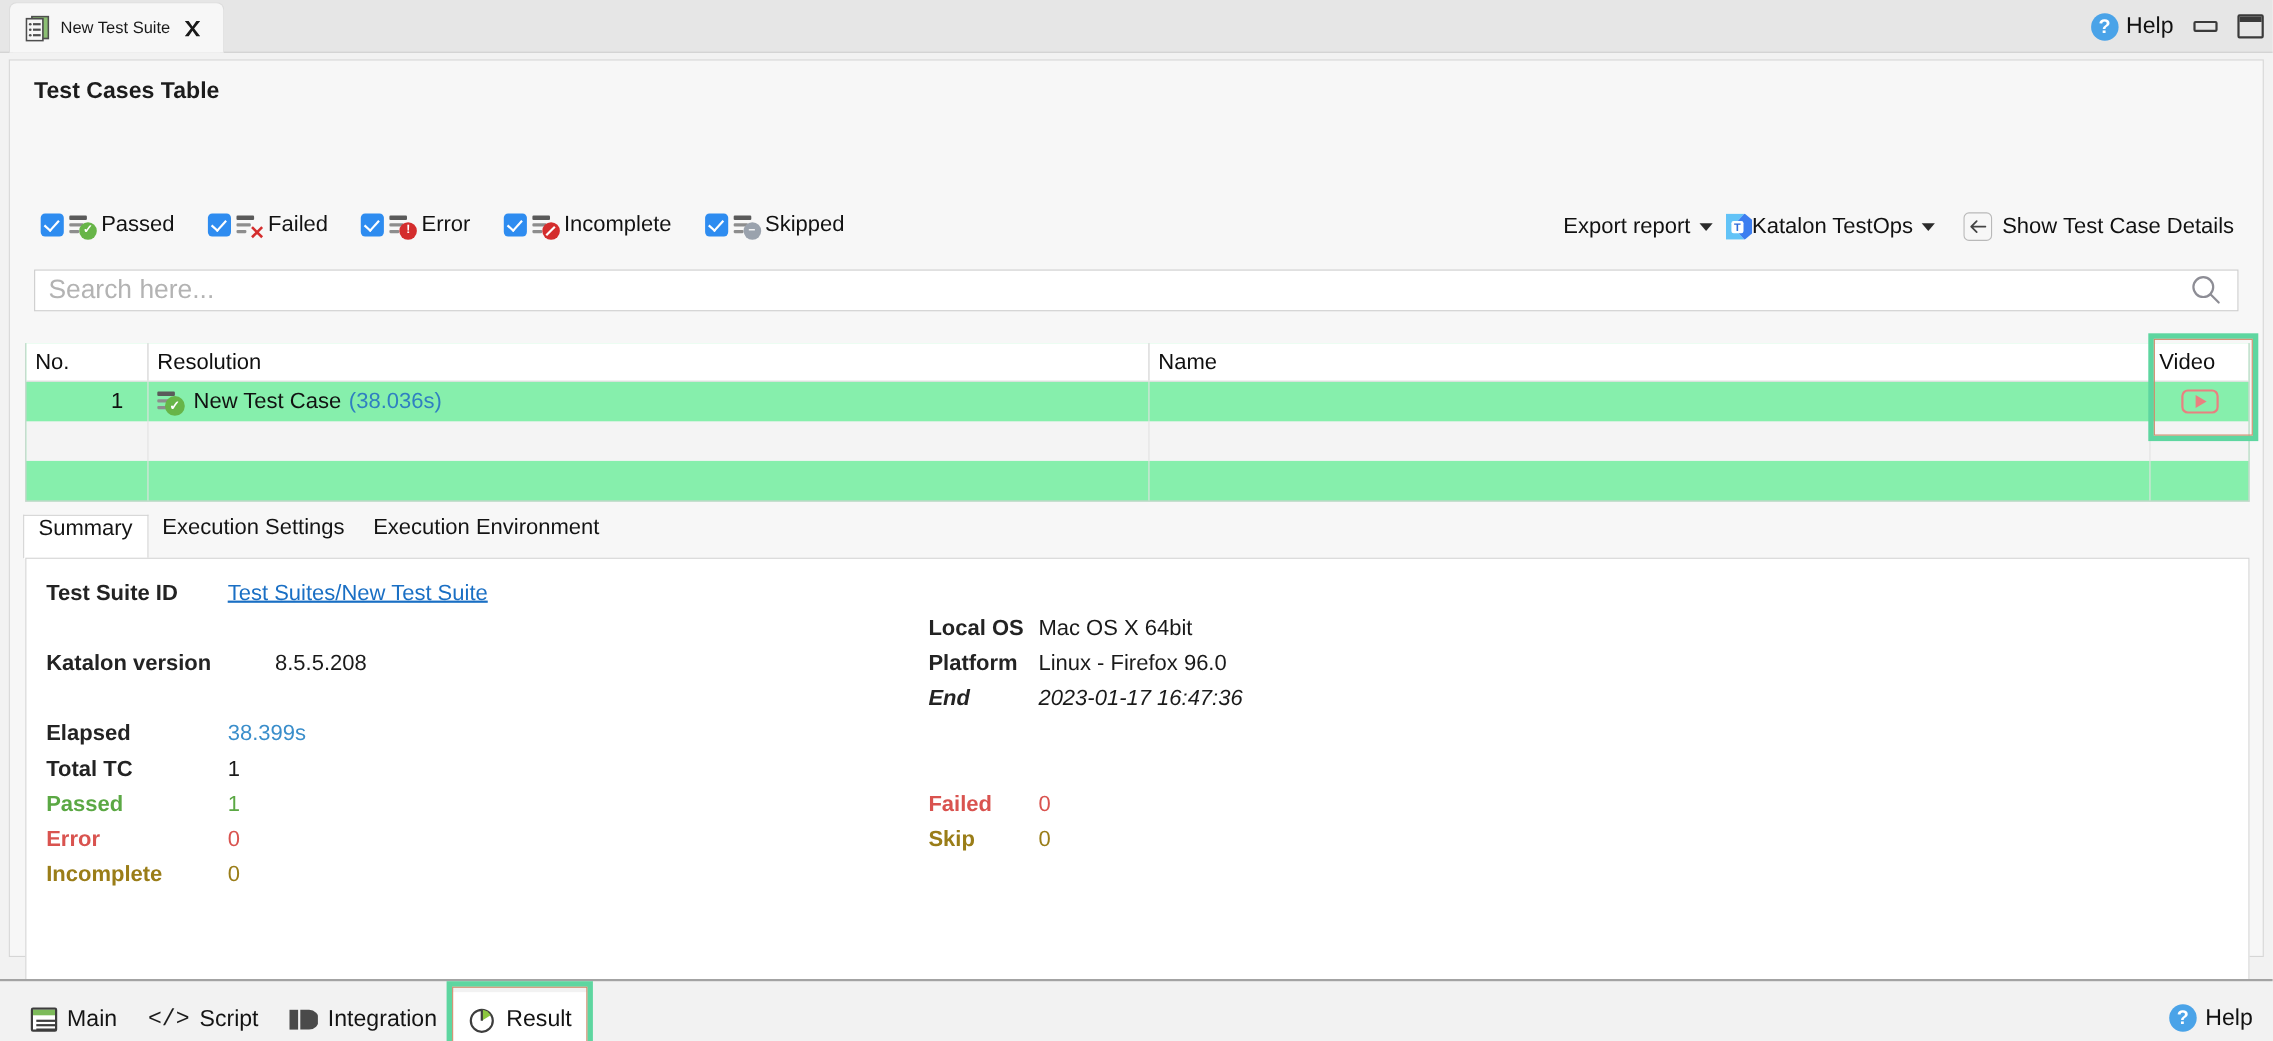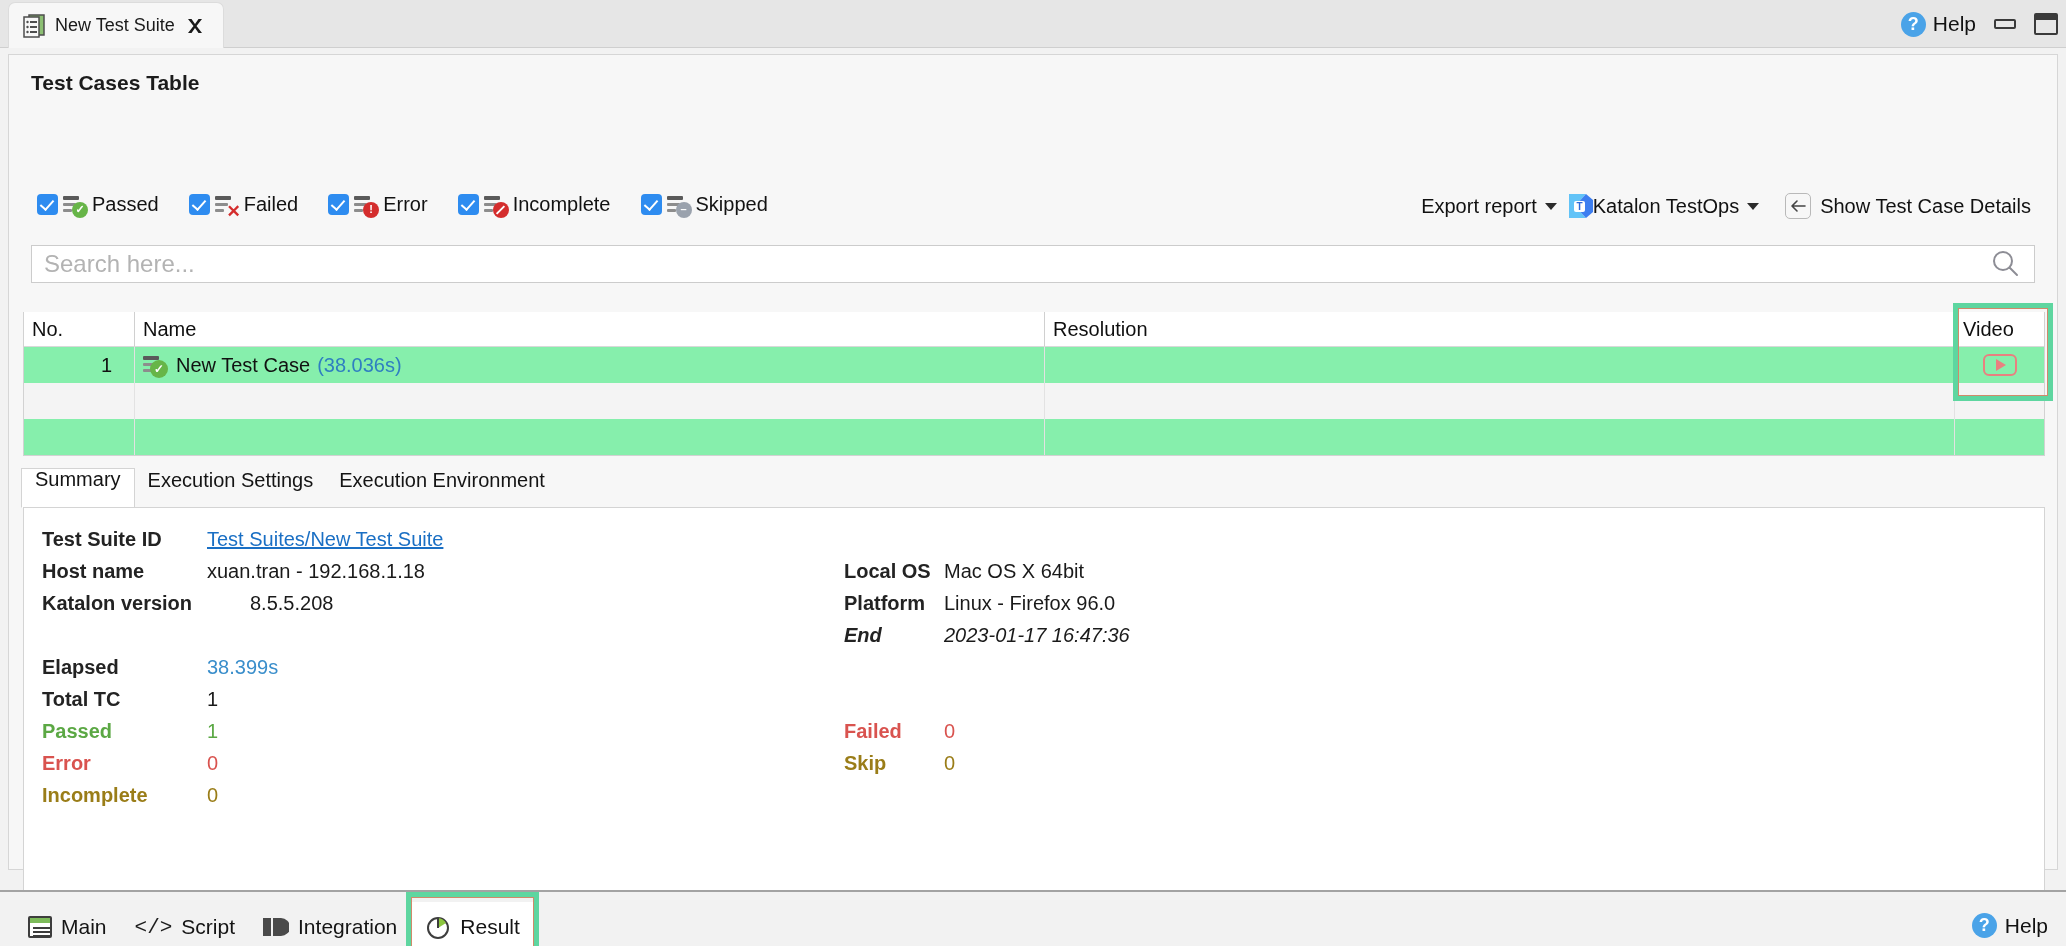--- a/index.html
+++ b/index.html
@@ -19,21 +19,21 @@
   }
   .editor-tab {
     position: absolute; left: 8px; top: 2px; height: 46px;
     display: flex; align-items: center; gap: 10px;
     padding: 0 18px 0 14px;
     background: #f7f7f7;
     border-top-left-radius: 7px; border-top-right-radius: 7px;
     border: 1px solid #dcdcdc; border-bottom: none;
   }
   .editor-tab .tab-label {
-    font-size: 18px; color: #1a1a1a;
+    font-size: 15px; color: #1a1a1a;
   }
   .tab-close { cursor: pointer; display:flex; }
 
   .doc-icon { width: 22px; height: 24px; position: relative; display:block; }
 
   .topright {
     position: absolute; right: 8px; top: 0; height: 48px;
     display: flex; align-items: center; gap: 18px;
   }
   .help-btn { display: flex; align-items: center; gap: 7px; cursor: pointer; }
@@ -194,21 +194,21 @@
     border-top: 6px solid transparent; border-bottom: 6px solid transparent;
     margin-left: 3px;
   }
 
   
   .subtabs {
     position: absolute; left: 12px; top: 413px; height: 40px;
     display: flex; align-items: stretch;
   }
   .subtab {
-    display: flex; align-items: flex-end; padding: 16px 13px;
+    display: flex; align-items: flex-start; padding: 0 13px;
     font-size: 20px; color: #141414; cursor: pointer;
   }
   .subtab.active {
     background: #ffffff;
     border: 1px solid #d4d4d4; border-bottom-color: #ffffff;
   }
 
   
   .summary {
     position: absolute; left: 14px; top: 452px; width: 2022px; height: 406px;
@@ -380,22 +380,22 @@
       <svg width="30" height="30" viewBox="0 0 30 30">
         <circle cx="13" cy="12" r="9" stroke="#8d8d95" stroke-width="2" fill="none"></circle>
         <line x1="19.5" y1="18.5" x2="27" y2="26" stroke="#8d8d95" stroke-width="2" stroke-linecap="round"></line>
       </svg>
     </span>
   </div>
 
   <div class="table">
     <div class="thead">
       <div class="th col-no">No.</div>
+      <div class="th col-res sep">Resolution</div>
       <div class="th col-name sep">Name</div>
-      <div class="th col-res sep">Resolution</div>
       <div class="th col-video sep">Video</div>
     </div>
 
     <div class="trow">
       <div class="td col-no no">1</div>
       <div class="td col-name sep">
         <span class="stat-icon" style="margin-right:9px;">
           <span class="ln ln1"></span>
             <span class="ln ln2"></span>
             <span class="ln ln3"></span>
@@ -439,24 +439,20 @@
       <span>Execution Environment</span>
     </div>
   </div>
 
   <div class="summary">
 
     <div class="srow" style="left:18px; top:20px;">
       <span class="skey" style="width:165px;">Test Suite ID</span>
       <span class="sval link">Test Suites/New Test Suite</span>
     </div>
-    <div class="srow" style="left:18px; top:52px;">
-      <span class="skey" style="width:165px;">Host name</span>
-      <span class="sval">xuan.tran - 192.168.1.18</span>
-    </div>
     <div class="srow" style="left:18px; top:84px;gap:43px;">
       <span class="skey" style="width:165px;">Katalon version</span>
       <span class="sval">8.5.5.208</span>
     </div>
     <div class="srow" style="left:18px; top:148px;">
       <span class="skey" style="width:165px;">Elapsed</span>
       <span class="sval blue">38.399s</span>
     </div>
     <div class="srow" style="left:18px; top:180px;">
       <span class="skey" style="width:165px;">Total TC</span>

